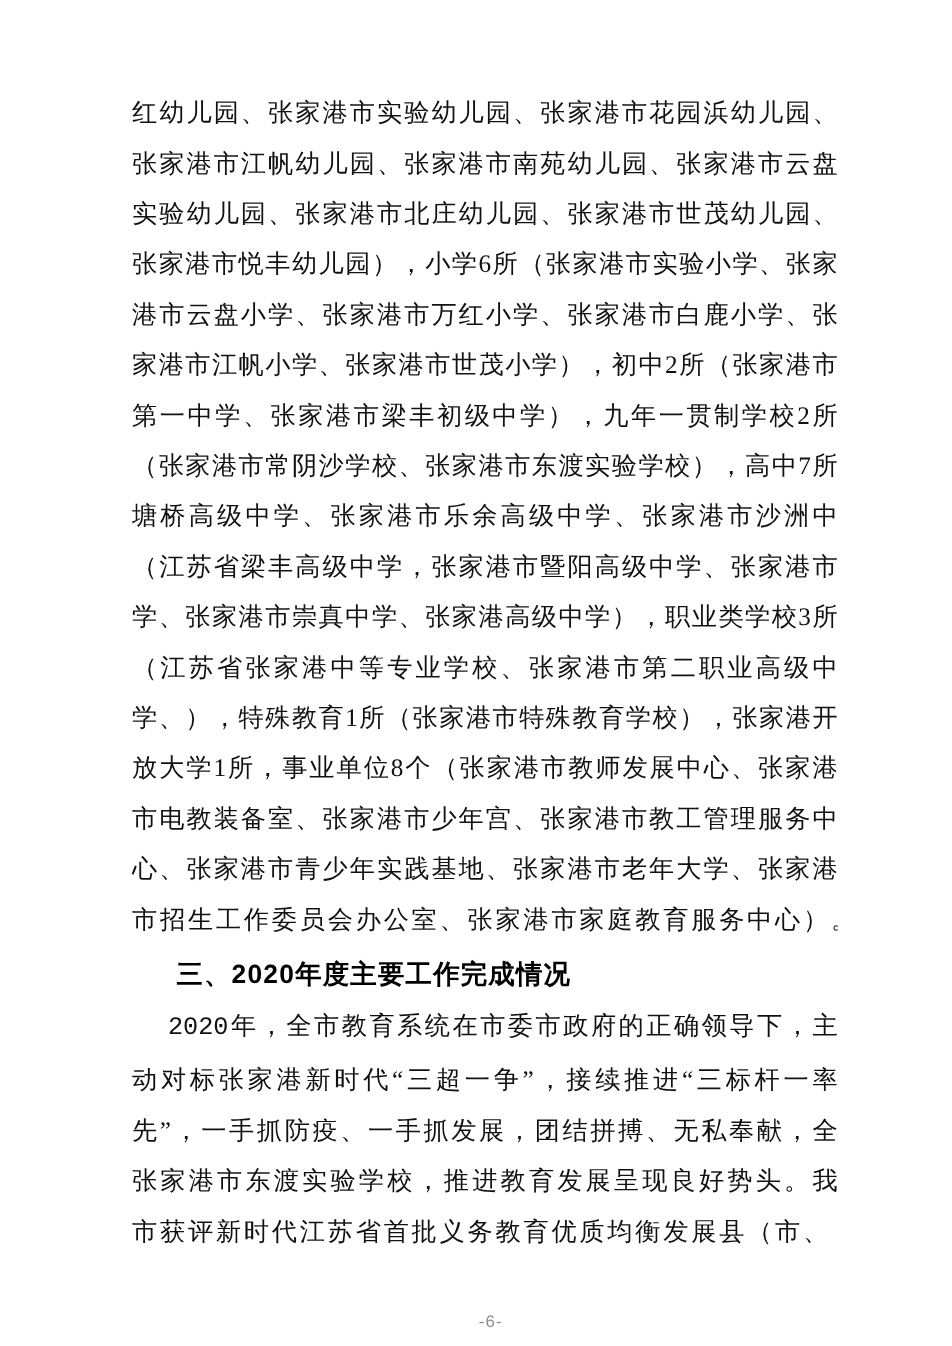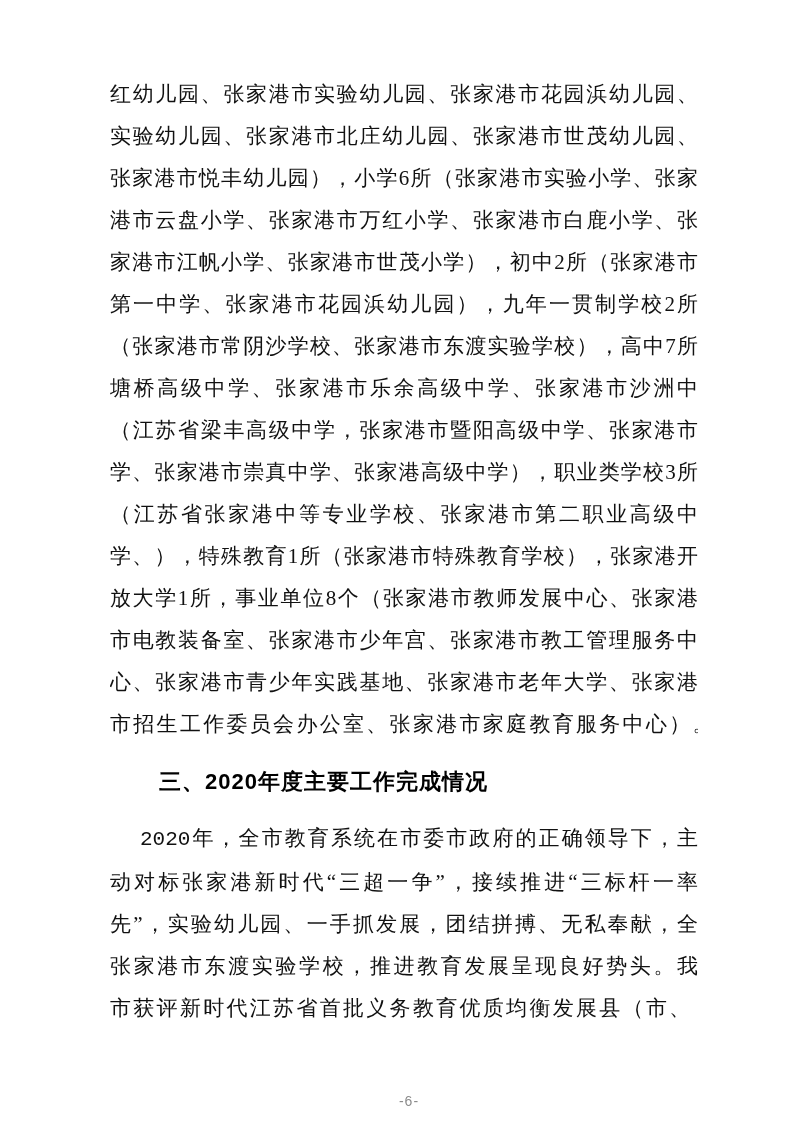--- a/index.html
+++ b/index.html
@@ -45,21 +45,21 @@
     text-indent: 30px;
     font-family: Liberation Mono, monospace;
   }
   .heading {
     font-family: "Liberation Sans", "DejaVu Sans", sans-serif;
     font-size: 22px;
     font-weight: bold;
     color: #000000;
     line-height: 42px;
     height: 42px;
-    margin: 16px;
+    margin: 4px;
     text-indent: 33px;
     letter-spacing: 1px;
     white-space: nowrap;
   }
   .page-number {
     position: absolute;
     left: 0;
     right: 0;
     bottom: 13px;
     text-align: center;
@@ -69,39 +69,40 @@
     letter-spacing: 1px;
   }
 </style>
 </head>
 <body>
 
 <div class="page">
   <div class="text-block">
     <div class="para">
         <div class="line">红幼儿园、张家港市实验幼儿园、张家港市花园浜幼儿园、</div>
+        <div class="line">张家港市江帆幼儿园、张家港市南苑幼儿园、张家港市云盘</div>
         <div class="line">实验幼儿园、张家港市北庄幼儿园、张家港市世茂幼儿园、</div>
         <div class="line">张家港市悦丰幼儿园），小学6所（张家港市实验小学、张家</div>
         <div class="line">港市云盘小学、张家港市万红小学、张家港市白鹿小学、张</div>
         <div class="line">家港市江帆小学、张家港市世茂小学），初中2所（张家港市</div>
-        <div class="line">第一中学、张家港市花园浜幼儿园），九年一贯制学校2所</div>
+        <div class="line">第一中学、张家港市梁丰初级中学），九年一贯制学校2所</div>
         <div class="line">（张家港市常阴沙学校、张家港市东渡实验学校），高中7所</div>
         <div class="line">塘桥高级中学、张家港市乐余高级中学、张家港市沙洲中</div>
         <div class="line">（江苏省梁丰高级中学，张家港市暨阳高级中学、张家港市</div>
         <div class="line">学、张家港市崇真中学、张家港高级中学），职业类学校3所</div>
         <div class="line">（江苏省张家港中等专业学校、张家港市第二职业高级中</div>
         <div class="line">学、），特殊教育1所（张家港市特殊教育学校），张家港开</div>
         <div class="line">放大学1所，事业单位8个（张家港市教师发展中心、张家港</div>
         <div class="line">市电教装备室、张家港市少年宫、张家港市教工管理服务中</div>
         <div class="line">心、张家港市青少年实践基地、张家港市老年大学、张家港</div>
         <div class="line line-last">市招生工作委员会办公室、张家港市家庭教育服务中心）。</div>
       </div>
     <h2 class="heading">三、2020年度主要工作完成情况</h2>
     <div class="para">
         <div class="line line-indent-first">2020年，全市教育系统在市委市政府的正确领导下，主</div>
         <div class="line">动对标张家港新时代“三超一争”，接续推进“三标杆一率</div>
-        <div class="line">先”，实验幼儿园、一手抓发展，团结拼搏、无私奉献，全</div>
+        <div class="line">先”，一手抓防疫、一手抓发展，团结拼搏、无私奉献，全</div>
         <div class="line">张家港市东渡实验学校，推进教育发展呈现良好势头。我</div>
         <div class="line line-last">市获评新时代江苏省首批义务教育优质均衡发展县（市、</div>
       </div>
   </div>
   <div class="page-number">-6-</div>
 </div>
 
 </body></html>

